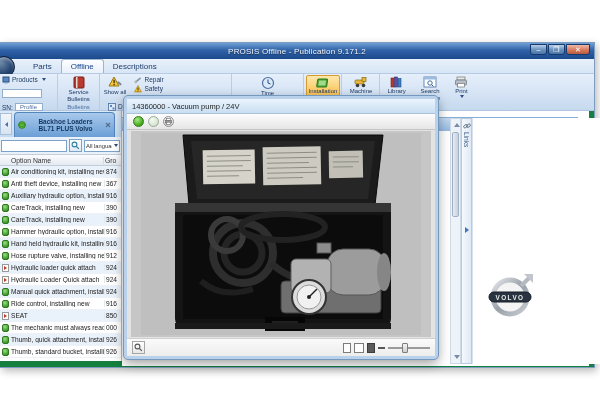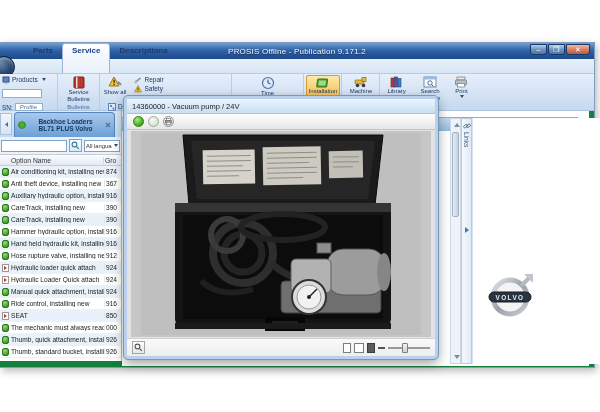--- a/index.html
+++ b/index.html
@@ -10,21 +10,21 @@
   .app { position:absolute; left:0; top:42px; width:595px; height:326px; background:#15803d; border:1px solid #7e9cc0; border-left:none; box-shadow:2px 3px 8px rgba(0,0,0,.28); }
 
   .titlebar { position:absolute; left:0; top:0; width:100%; height:16px; background:linear-gradient(#6f9fd4, #2f62a8 45%, #1c4a8c); display:flex; align-items:center; justify-content:center; }
   .title-text { color:#f2f7ff; font-size:8px; text-shadow:0 1px 1px rgba(0,0,0,.5); letter-spacing:.2px; }
   .win-controls { position:absolute; right:4px; top:1px; display:flex; gap:1px; }
   .win-btn { width:17px; height:11px; border:1px solid #16386b; border-radius:0 0 3px 3px; background:linear-gradient(#b9d0ea,#6d93bf 50%,#4a76a8); color:#fff; font-size:7px; line-height:9px; text-align:center; }
   .win-btn.close { background:linear-gradient(#f0b8a6,#d97f63 50%,#b95a3e); width:24px; }
 
   .tabrow { position:absolute; left:0; top:16px; width:100%; height:15px; background:linear-gradient(#e8f1fb,#d7e5f5); display:flex; align-items:flex-end; padding-left:24px; border-bottom:1px solid #b6cbe4; }
   .orb { position:absolute; left:-7px; top:-3px; width:22px; height:22px; border-radius:50%; background:radial-gradient(circle at 35% 30%, #6d87a8, #24436e 60%, #102646); border:1px solid #0d2038; box-shadow:inset 0 2px 3px rgba(255,255,255,.4); }
-  .tab { font-size:8px; color:#1e3c6e; padding:2px 9px 18px 9px;font-weight:bold; }
+  .tab { font-size:8px; color:#1e3c6e; padding:2px 9px 2px 9px; }
   .tab.active { background:linear-gradient(#fdfeff,#e8f0fa); border:1px solid #9ab4d4; border-bottom:none; border-radius:3px 3px 0 0; color:#15428b; }
 
   
   .ribbon { position:absolute; left:0; top:31px; width:100%; height:37px; background:linear-gradient(#e6effb,#d3e2f4 60%,#c6d9ee); border-bottom:1px solid #aec6e2; display:flex; }
   .rgroup { position:relative; height:100%; border-right:1px solid #b9cde4; padding:1px 2px 9px 2px; }
   .rgroup-label { position:absolute; bottom:0; left:0; width:100%; text-align:center; font-size:6px; color:#4a6fa0; white-space:nowrap; overflow:hidden; }
   .bigbtn { display:inline-flex; flex-direction:column; align-items:center; width:34px; height:27px; vertical-align:top; padding-top:1px; }
   .bigbtn .blabel { font-size:6px; line-height:6.5px; color:#1e3a64; text-align:center; white-space:normal; }
   .bigbtn.hl { background:linear-gradient(#fde8ae,#fbcf6f 50%,#f7b84a); border:1px solid #d89b2e; border-radius:2px; }
   .smallcol { display:inline-flex; flex-direction:column; vertical-align:top; margin-left:2px; }
@@ -107,21 +107,21 @@
       <div class="win-controls">
         <div class="win-btn">–</div>
         <div class="win-btn">❐</div>
         <div class="win-btn close">✕</div>
       </div>
     </div>
 
     <div class="tabrow">
       <div class="orb"></div>
       <div class="tab">Parts</div>
-      <div class="tab active">Service</div>
+      <div class="tab active">Offline</div>
       <div class="tab">Descriptions</div>
     </div>
 
     <div class="ribbon">
 
       <div class="rgroup" style="width:58px;">
         <div class="prod-row">
           <svg class="ico" width="8" height="8">
               <rect x="1" y="1" width="6" height="5" fill="#5b87c0" stroke="#2d4d7d" stroke-width="1"></rect>
               <rect x="2.5" y="6" width="3" height="1.5" fill="#7b9cc8"></rect>

